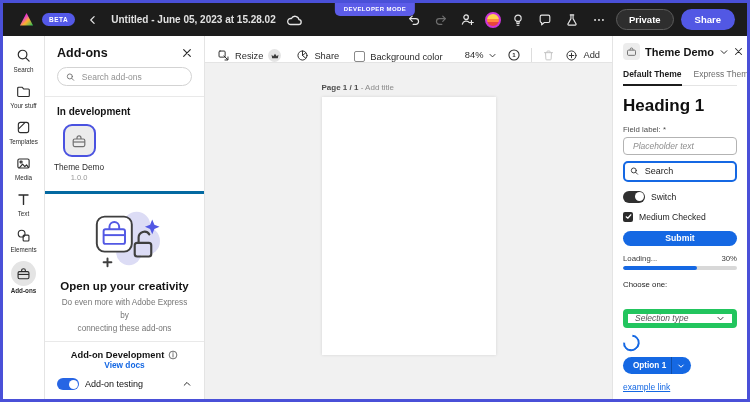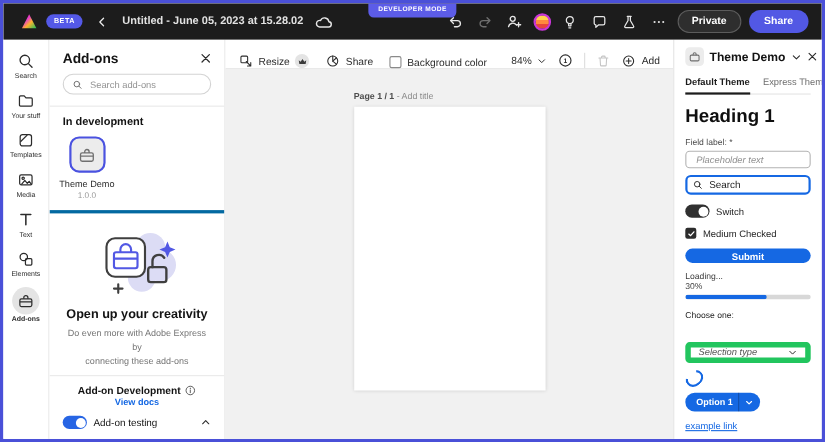--- a/index.html
+++ b/index.html
@@ -86,21 +86,21 @@
   .th-heading{font-size:17px;font-weight:800;color:#0f0f0f;margin-top:10px;}
   .fl{margin-top:9px;font-size:7.8px;color:#4b4b4b;}
   .ti{margin-top:3px;height:19px;border:1px solid #b3b3b3;border-radius:4px;display:flex;align-items:center;padding:0 7px;background:#fff;}
   .ti input{border:none;outline:none;width:100%;font-size:8.5px;font-style:italic;color:#2c2c2c;background:transparent;}
   .ti input::placeholder{color:#8f8f8f;font-style:italic;}
   .si{margin-top:6px;height:22px;border:2px solid #1568e3;border-radius:5px;display:flex;align-items:center;gap:4px;padding:0 5px;color:#2c2c2c;background:#fff;}
   .si input{border:none;outline:none;width:100%;font-size:9px;color:#1c1c1c;background:transparent;}
   .row{display:flex;align-items:center;gap:6px;margin-top:9px;font-size:8.6px;color:#1c1c1c;}
   .cb{width:10px;height:10px;border-radius:2px;background:#2c2c2c;display:flex;align-items:center;justify-content:center;color:#fff;cursor:pointer;flex:0 0 10px;}
   .submit{margin-top:9px;height:16px;border-radius:8px;background:#1568e3;color:#fff;font-size:8.7px;font-weight:bold;border:none;width:100%;cursor:pointer;}
-  .loading-row{display:flex;justify-content:space-between;margin-top:8px;font-size:7.8px;color:#3b3b3b;flex-direction:column;}
+  .loading-row{display:flex;justify-content:space-between;margin-top:8px;font-size:7.8px;color:#3b3b3b;}
   .track{margin-top:3px;height:4px;border-radius:2px;background:#d8d8d8;overflow:hidden;}
   .fill{height:100%;border-radius:2px;background:#1568e3;}
   .tags{display:flex;gap:5px;margin-top:9px;}
   .tag{height:14px;padding:0 6px;border-radius:4px;font-size:7.8px;display:flex;align-items:center;cursor:pointer;white-space:nowrap;}
   .tag.t1{border:1px solid #6e6e6e;color:#3b3b3b;background:#fff;}
   .tag.t2{border:1px solid #e34850;color:#e34850;font-weight:bold;background:#fff;}
   .tag.t3{background:#e9e9e9;color:#a5a5a5;border:1px solid #e9e9e9;}
   .choose{margin-top:10px;font-size:7.8px;color:#1c1c1c;}
   .select{margin-top:20px;height:19px;border:5px solid #22c55e;border-radius:4px;display:flex;align-items:center;justify-content:space-between;padding:0 7px;cursor:pointer;background:#fff;}
   .select .ph{font-style:italic;font-size:8.5px;color:#555;}

